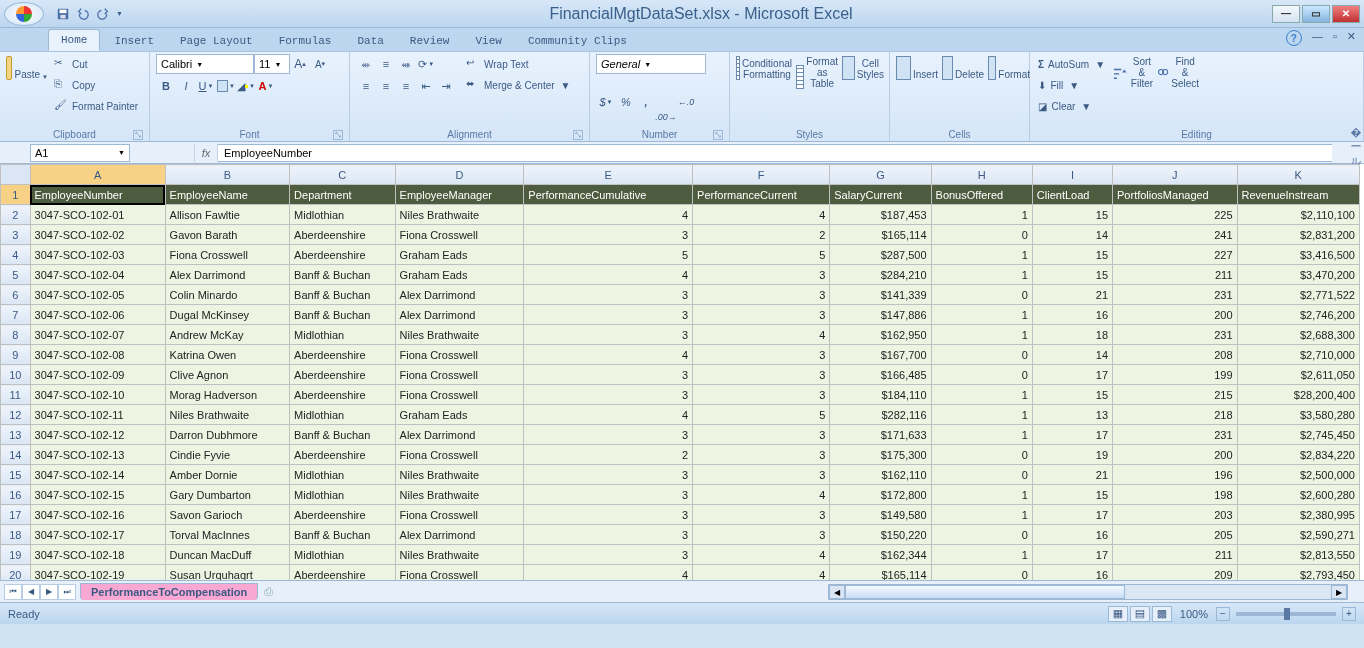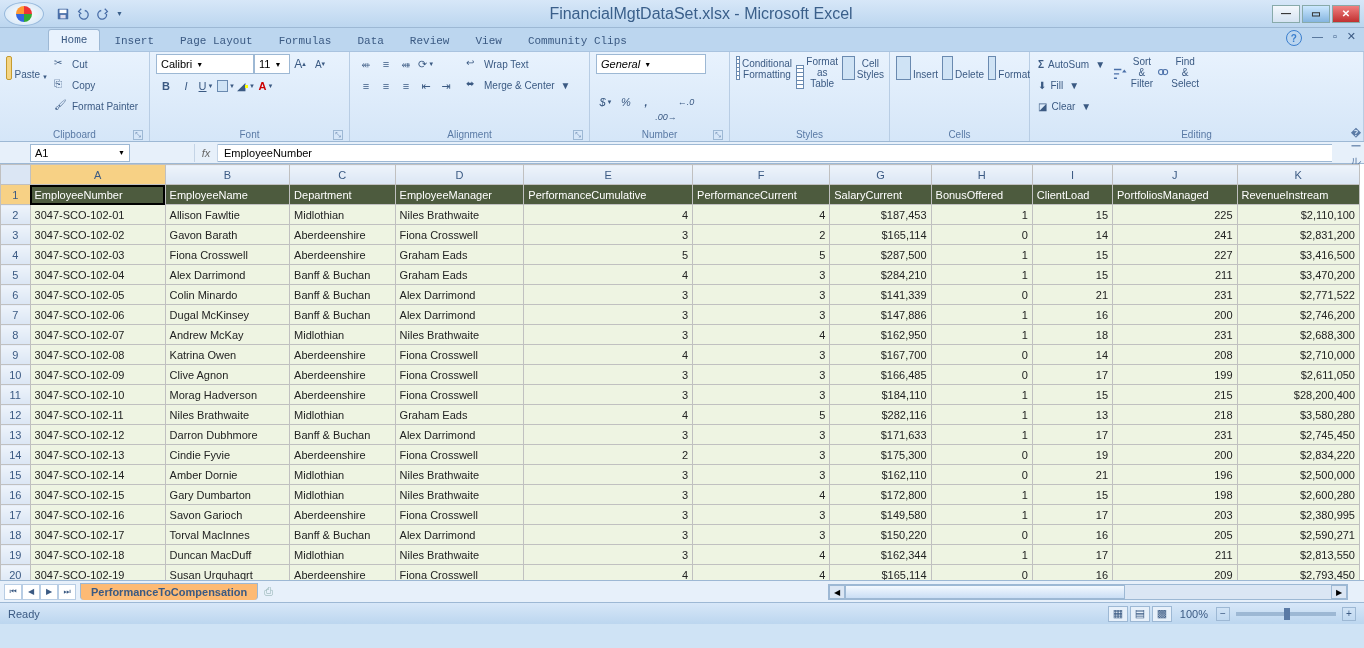--- a/index.html
+++ b/index.html
@@ -72,21 +72,21 @@
 
 
 .cA{width:128px;} .cB{width:118px;} .cC{width:100px;} .cD{width:122px;}
 .cE{width:160px;} .cF{width:130px;} .cG{width:96px;} .cH{width:96px;}
 .cI{width:76px;} .cJ{width:118px;} .cK{width:116px;}
 
 
 .sheet-bar { height: 22px; background: #e7f0fa; display: flex; align-items: center; border-top: 1px solid #9db8d4; position: relative; }
 .sheet-nav { display: flex; margin-left: 4px; }
 .sheet-nav-btn { width: 18px; height: 16px; border: 1px solid #b8cde4; background: #fff; display: flex; align-items: center; justify-content: center; font-size: 8px; color: #3b5a83; }
-.sheet-tab { background: #fdba74; border: 1px solid #9db8d4; border-bottom: none; border-radius: 0 0 4px 4px; padding: 2px 10px; margin-left: 4px; font-size: 11px; font-weight: bold; color: #3b5a83; }
+.sheet-tab { background: #f9a8d4; border: 1px solid #9db8d4; border-bottom: none; border-radius: 0 0 4px 4px; padding: 2px 10px; margin-left: 4px; font-size: 11px; font-weight: bold; color: #3b5a83; }
 .hscroll { position: absolute; right: 16px; bottom: 2px; width: 520px; height: 16px; background: #dbe6f4; border: 1px solid #9db8d4; display:flex; }
 .hscroll .thumb { width: 280px; height: 100%; background: linear-gradient(#f3f8fe,#cadef5); border:1px solid #9db8d4; }
 .hscroll .arrow { width: 16px; height: 100%; background: #dbe6f4; border:1px solid #9db8d4; display:flex;align-items:center;justify-content:center; font-size:8px;}
 
 
 .statusbar { height: 22px; background: linear-gradient(#d7e7f8,#bcd6ef); display: flex; align-items: center; justify-content: space-between; padding: 0 8px; font-size: 11px; color: #3b5a83; border-top: 1px solid #9db8d4; }
 .view-btns { display: flex; gap: 2px; }
 .view-btn { width: 20px; height: 16px; border: 1px solid #9db8d4; background: #e7f0fa; display:flex;align-items:center;justify-content:center; }
 .zoom { display: flex; align-items: center; gap: 6px; }
 .zoom-slider { width: 100px; height: 4px; background: #9db8d4; position: relative; }

